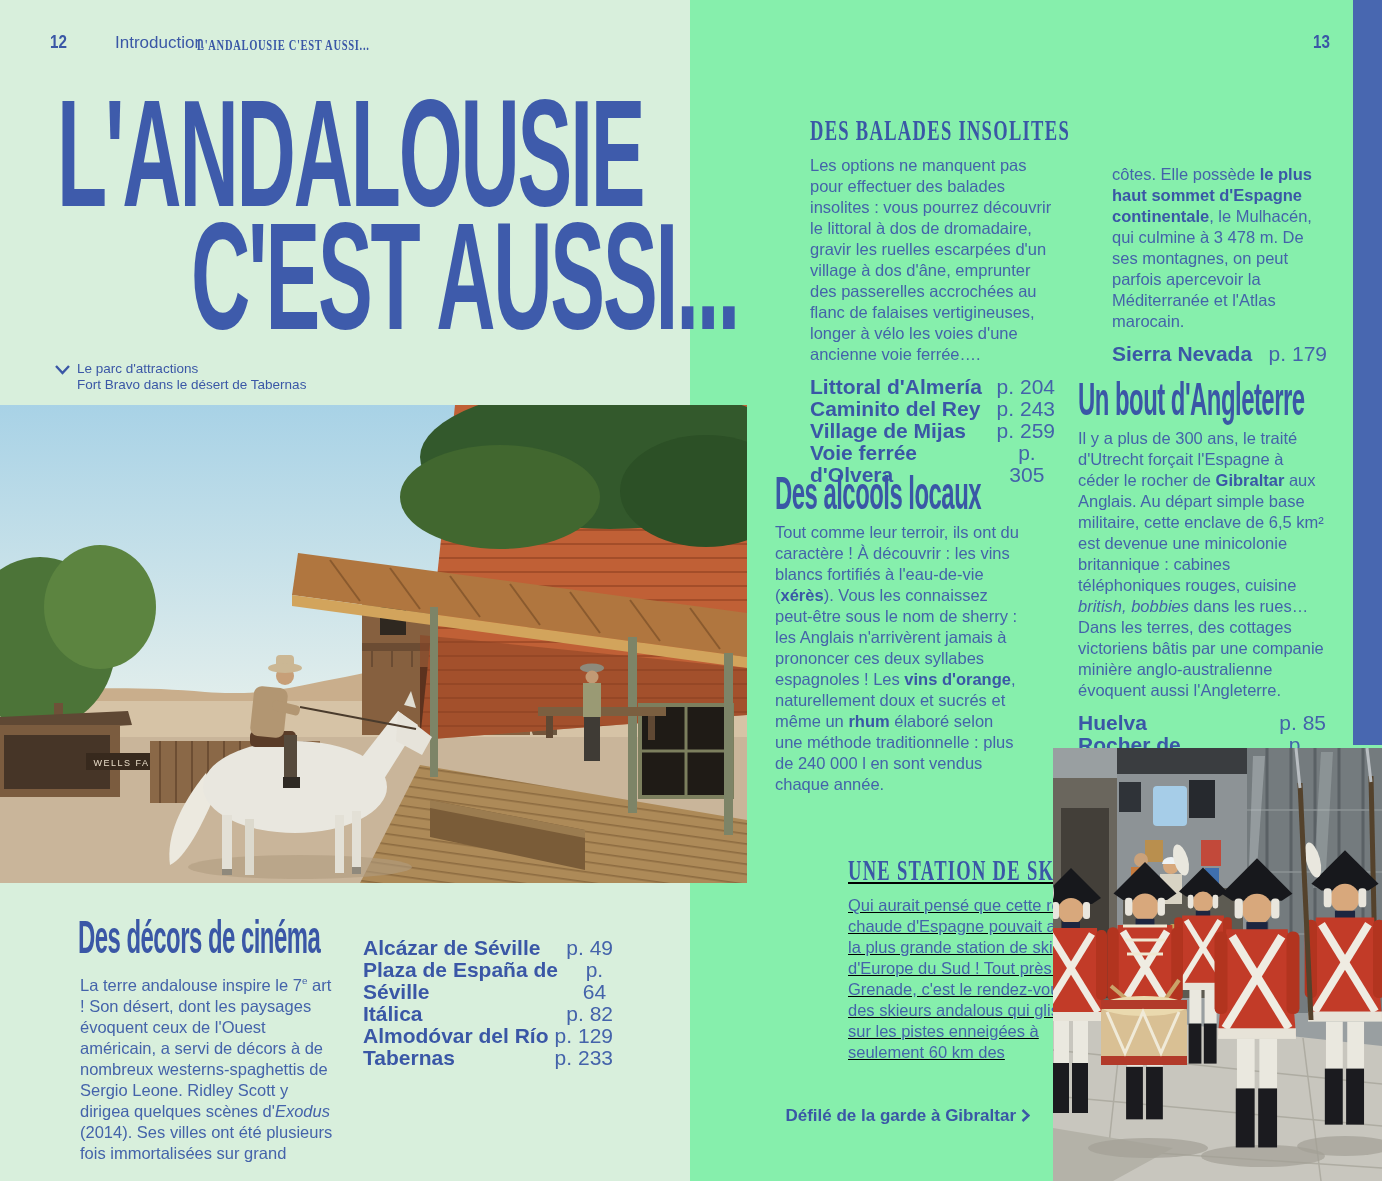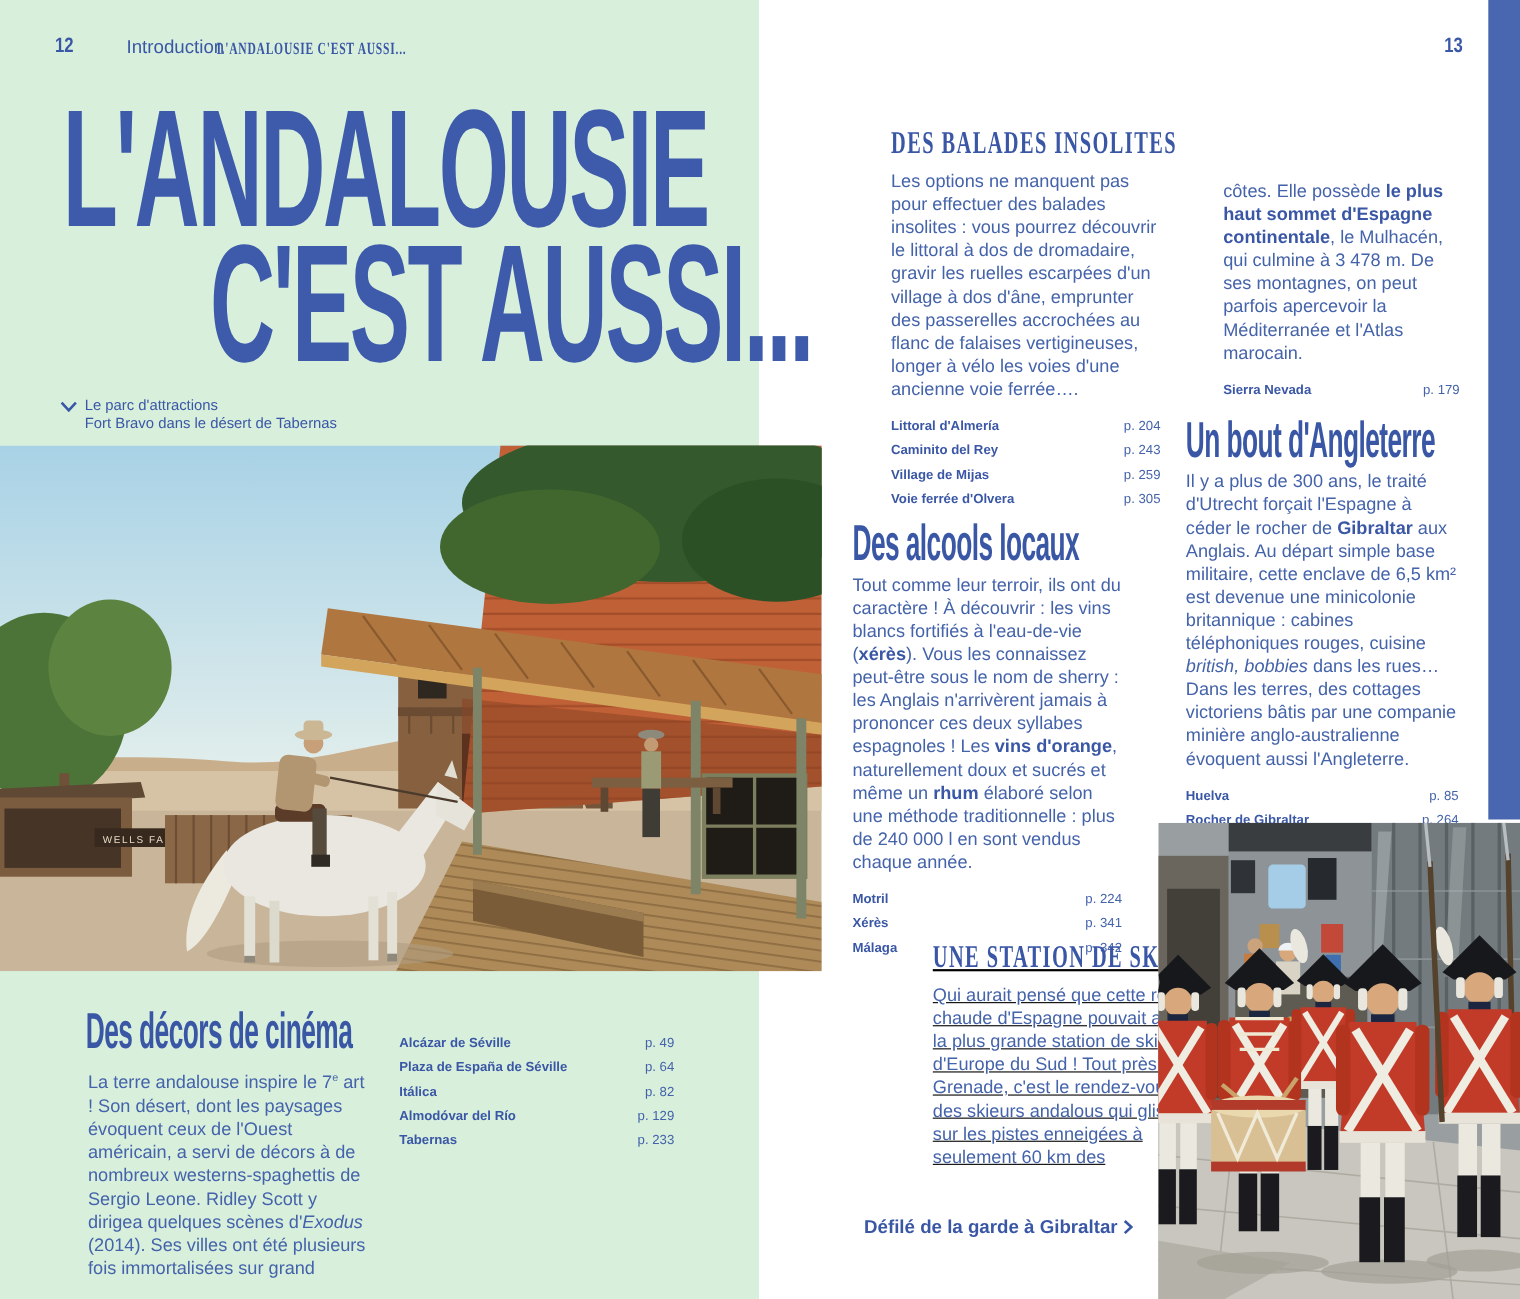--- a/index.html
+++ b/index.html
@@ -1,39 +1,39 @@
 <!DOCTYPE html>
 <html><head>
 <meta charset="utf-8">
 <style>
   html,body{margin:0;padding:0;background:#e9e9e9;}
-  .root{position:relative;width:1382px;height:1181px;background:#ffffff;overflow:hidden;
+  .root{position:relative;width:1382px;height:1181px;background:#86efac;overflow:hidden;
         font-family:"Liberation Sans",sans-serif;}
   .page-left-bg{position:absolute;left:0;top:0;width:690px;height:1181px;background:#d8efdc;}
   .blue-bar{position:absolute;left:1353px;top:0;width:29px;height:745px;background:#4867b0;}
   .pagenum{position:absolute;font-weight:bold;font-size:19px;color:#3a57a6;
            transform:scaleX(.8);transform-origin:0 0;}
   .hdr-section{position:absolute;left:115px;top:33px;font-weight:normal;font-size:17px;color:#3a57a6;}
   .hdr-title{position:absolute;left:197px;top:36px;font-family:"Liberation Serif",serif;font-weight:bold;
              font-size:15.5px;letter-spacing:1px;color:#3a57a6;transform:scaleX(.68);transform-origin:0 0;white-space:nowrap;}
 
   .big-title{position:absolute;left:57px;top:92px;font-weight:bold;font-size:152px;line-height:123px;
              letter-spacing:-4px;color:#3e5bab;transform:scaleX(.54);transform-origin:0 0;white-space:nowrap;}
   .big-title .line2{margin-left:248px;}
 
   .photo-cap-left{position:absolute;left:55px;top:361px;display:flex;gap:7px;color:#3a57a6;}
   .photo-cap-left .txt{font-size:13.5px;line-height:16px;font-weight:normal;}
   .photo-cap-left svg{margin-top:4px;flex:0 0 auto;}
 
   .body-text{font-size:16.5px;line-height:21px;color:#4463aa;}
   .body-text b{color:#3a57a6;}
   .links{margin-top:11px;}
-  .link-row{display:flex;justify-content:space-between;font-size:12px;line-height:22px;}
+  .link-row{display:flex;justify-content:space-between;font-size:21px;line-height:22px;}
   .link-label{font-weight:bold;color:#3a57a6;}
-  .link-page{color:#4463aa;}
+  .link-page{color:#4463aa;text-align:center;}
 
   .h-stencil{font-family:"Liberation Serif",serif;font-weight:bold;font-size:29px;line-height:1;
              letter-spacing:2px;color:#3a57a6;transform:scaleX(.64);transform-origin:0 0;white-space:nowrap;margin:0 0 10px 0;}
   .h-cond{font-weight:bold;font-size:46px;line-height:.95;letter-spacing:-1px;color:#3a57a6;
           transform:scaleX(.52);transform-origin:0 0;white-space:nowrap;margin:0 0 6px 0;}
 
   .abs{position:absolute;}
   .photo{position:absolute;display:block;}
   .cap-right{position:absolute;left:780px;top:1106px;width:250px;text-align:right;
              font-size:17px;font-weight:bold;color:#3a57a6;}
@@ -231,34 +231,20 @@
       <div class="link-row">
           <span class="link-label">Voie ferrée d'Olvera</span>
           <span class="link-page">p. 305</span>
         </div>
     </div>
   </div>
 
   <div class="abs" style="left:775px;top:472px;width:245px;">
     <h2 class="h-cond">Des alcools locaux</h2>
     <div class="body-text">Tout comme leur terroir, ils ont du caractère ! À découvrir : les vins blancs fortifiés à l'eau-de-vie (<b>xérès</b>). Vous les connaissez peut-être sous le nom de sherry : les Anglais n'arrivèrent jamais à prononcer ces deux syllabes espagnoles ! Les <b>vins d'orange</b>, naturellement doux et sucrés et même un <b>rhum</b> élaboré selon une méthode traditionnelle : plus de 240 000 l en sont vendus chaque année.</div>
-    <div class="links">
-      <div class="link-row">
-          <span class="link-label">Motril</span>
-          <span class="link-page">p. 224</span>
-        </div>
-      <div class="link-row">
-          <span class="link-label">Xérès</span>
-          <span class="link-page">p. 341</span>
-        </div>
-      <div class="link-row">
-          <span class="link-label">Málaga</span>
-          <span class="link-page">p. 342</span>
-        </div>
-    </div>
   </div>
 
   <div class="abs" style="left:848px;top:856px;width:250px;text-decoration:underline;">
     <h2 class="h-stencil">UNE STATION DE SKI</h2>
     <div class="body-text">Qui aurait pensé que cette région chaude d'Espagne pouvait abriter la plus grande station de ski d'Europe du Sud ! Tout près de Grenade, c'est le rendez-vous des skieurs andalous qui glissent sur les pistes enneigées à seulement 60 km des</div>
   </div>
 
   <div class="abs" style="left:1112px;top:136px;width:215px;margin-top:28px;">
     <div class="body-text">côtes. Elle possède <b>le plus haut sommet d'Espagne continentale</b>, le Mulhacén, qui culmine à 3 478 m. De ses montagnes, on peut parfois apercevoir la Méditerranée et l'Atlas marocain.</div>
     <div class="links">

